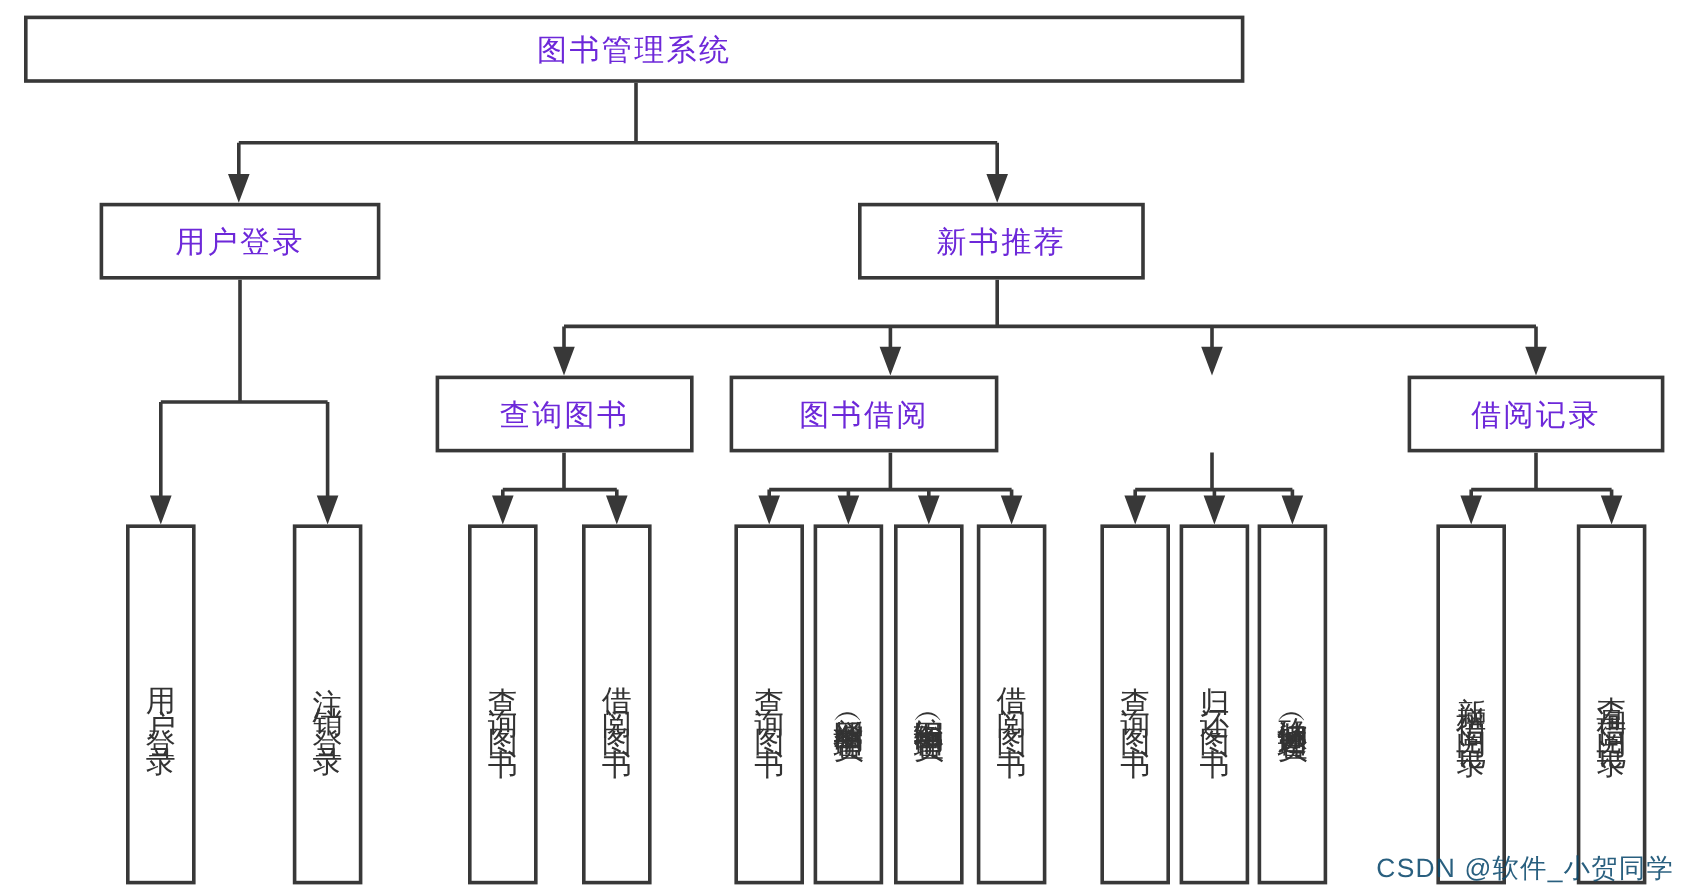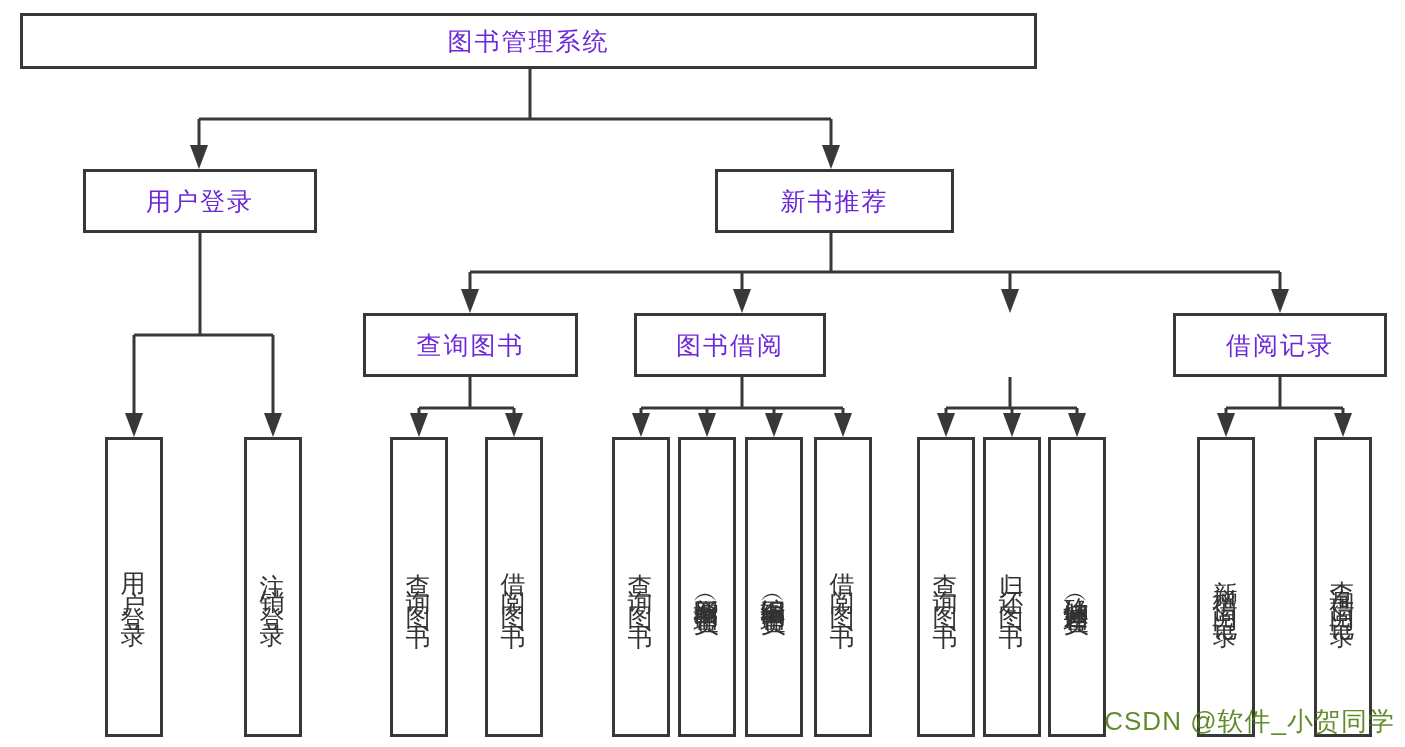--- a/index.html
+++ b/index.html
@@ -25,22 +25,22 @@
     display:flex;align-items:center;justify-content:center;
     font-size:25px;color:#333333;
     width:58px;height:300px;top:437px;
   }
   .sp-lg{letter-spacing:17px;}
   .sp-md{letter-spacing:9px;}
   .sp-sm{letter-spacing:2px;}
   .watermark{
     position:absolute;z-index:5;
     right:10px;bottom:8px;
-    font-size:26px;letter-spacing:1px;
-    color:#4d7c0f;opacity:0.88;
+    font-size:22px;letter-spacing:1px;
+    color:#0c4a6e;opacity:0.88;
   }
 </style>
 </head>
 <body>
 
 <div class="canvas">
 
   <svg class="connectors" width="1405" height="747" viewBox="0 0 1405 747" aria-hidden="true">
     <path fill="none" stroke="#383838" stroke-width="3" d="M530 68 V119 M199 119 H831 M199 119 V160 M831 119 V160
              M200 233 V335 M134 335 H273 M134 335 V430 M273 335 V430
@@ -68,21 +68,21 @@
   <div class="hbox" style="left:83px;top:169px;width:234px;height:64px">
     <span>用户登录</span>
   </div>
   <div class="hbox" style="left:715px;top:169px;width:239px;height:64px">
     <span>新书推荐</span>
   </div>
 
   <div class="hbox" style="left:363px;top:313px;width:215px;height:64px">
     <span>查询图书</span>
   </div>
-  <div class="hbox" style="left:634px;top:313px;width:192px;height:64px">
+  <div class="hbox" style="left:608px;top:313px;width:224px;height:64px">
     <span>图书借阅</span>
   </div>
   <div class="hbox" style="left:1173px;top:313px;width:214px;height:64px">
     <span>借阅记录</span>
   </div>
 
   <div class="leaf sp-lg" style="left:105px">
     <span>用户登录</span>
   </div>
   <div class="leaf sp-lg" style="left:244px">

